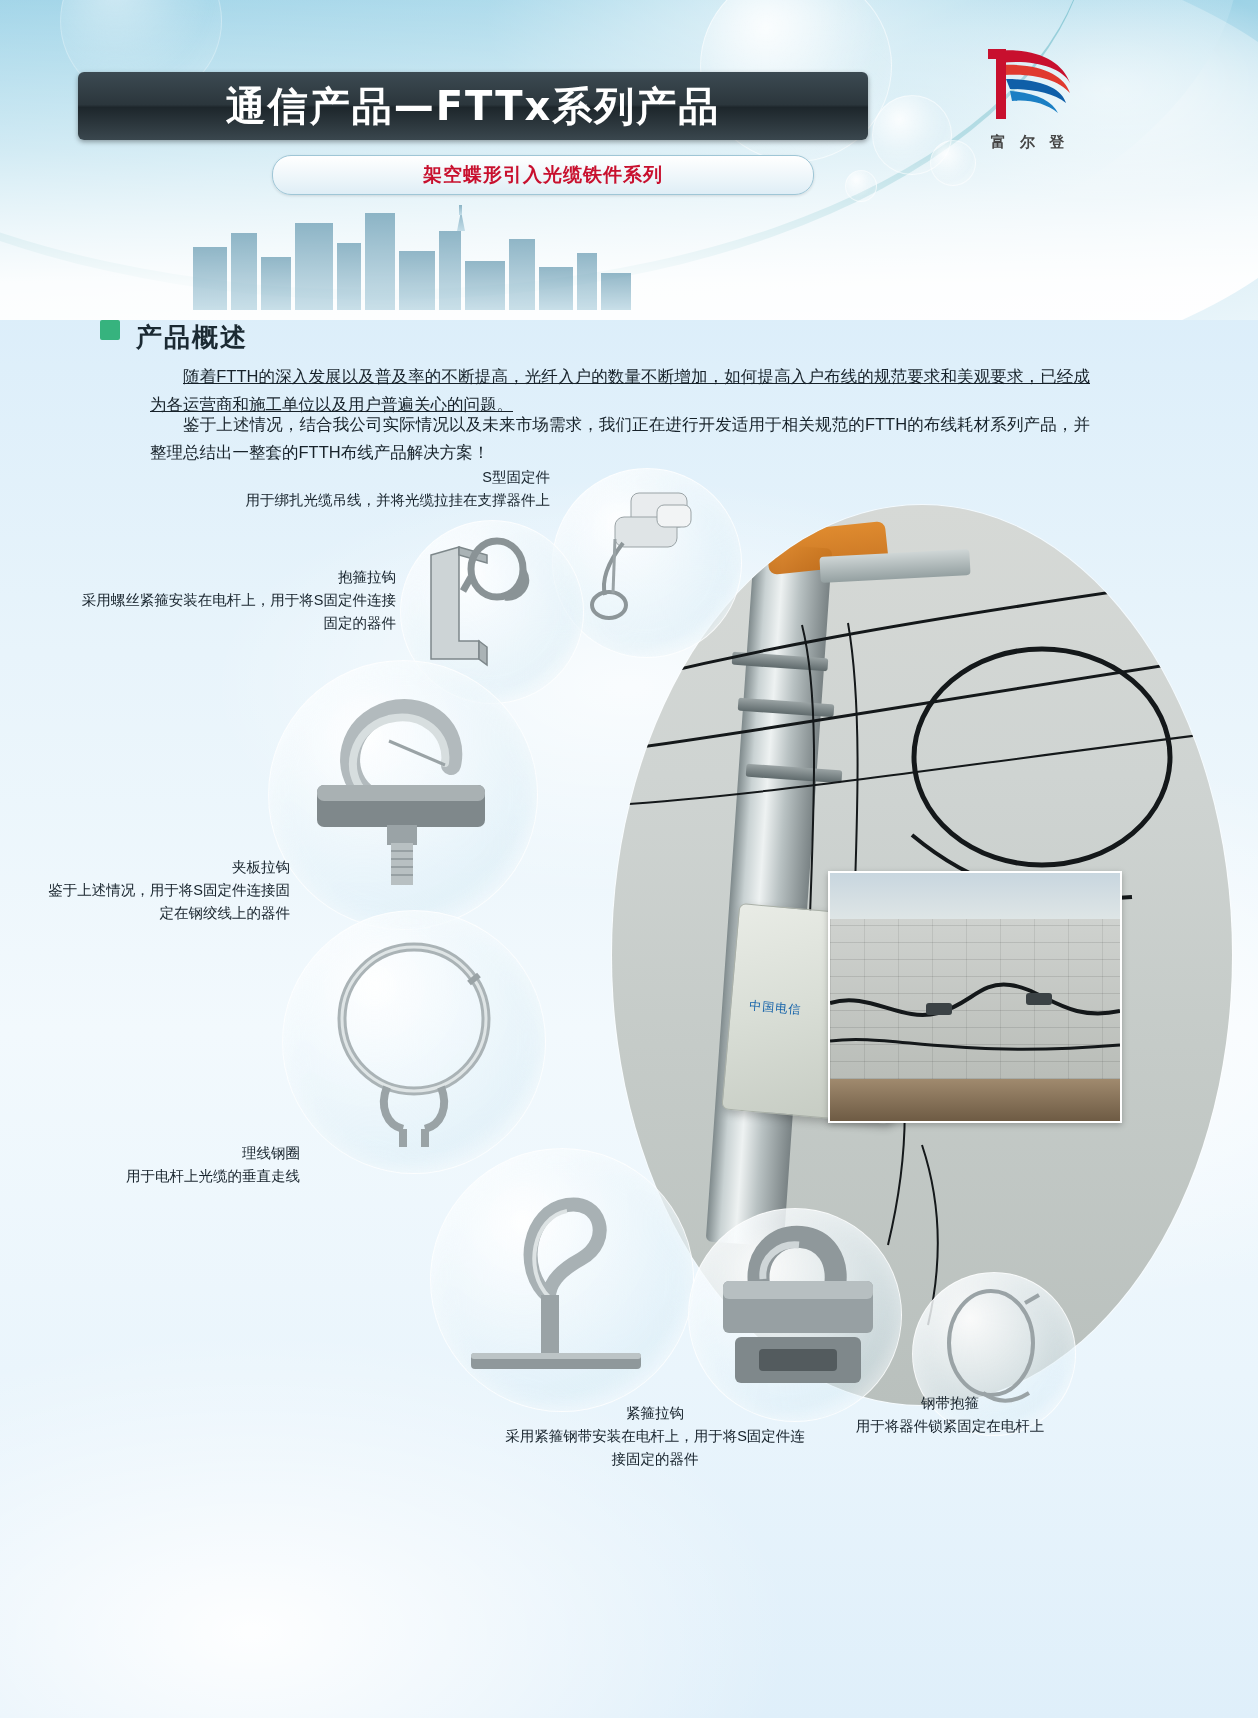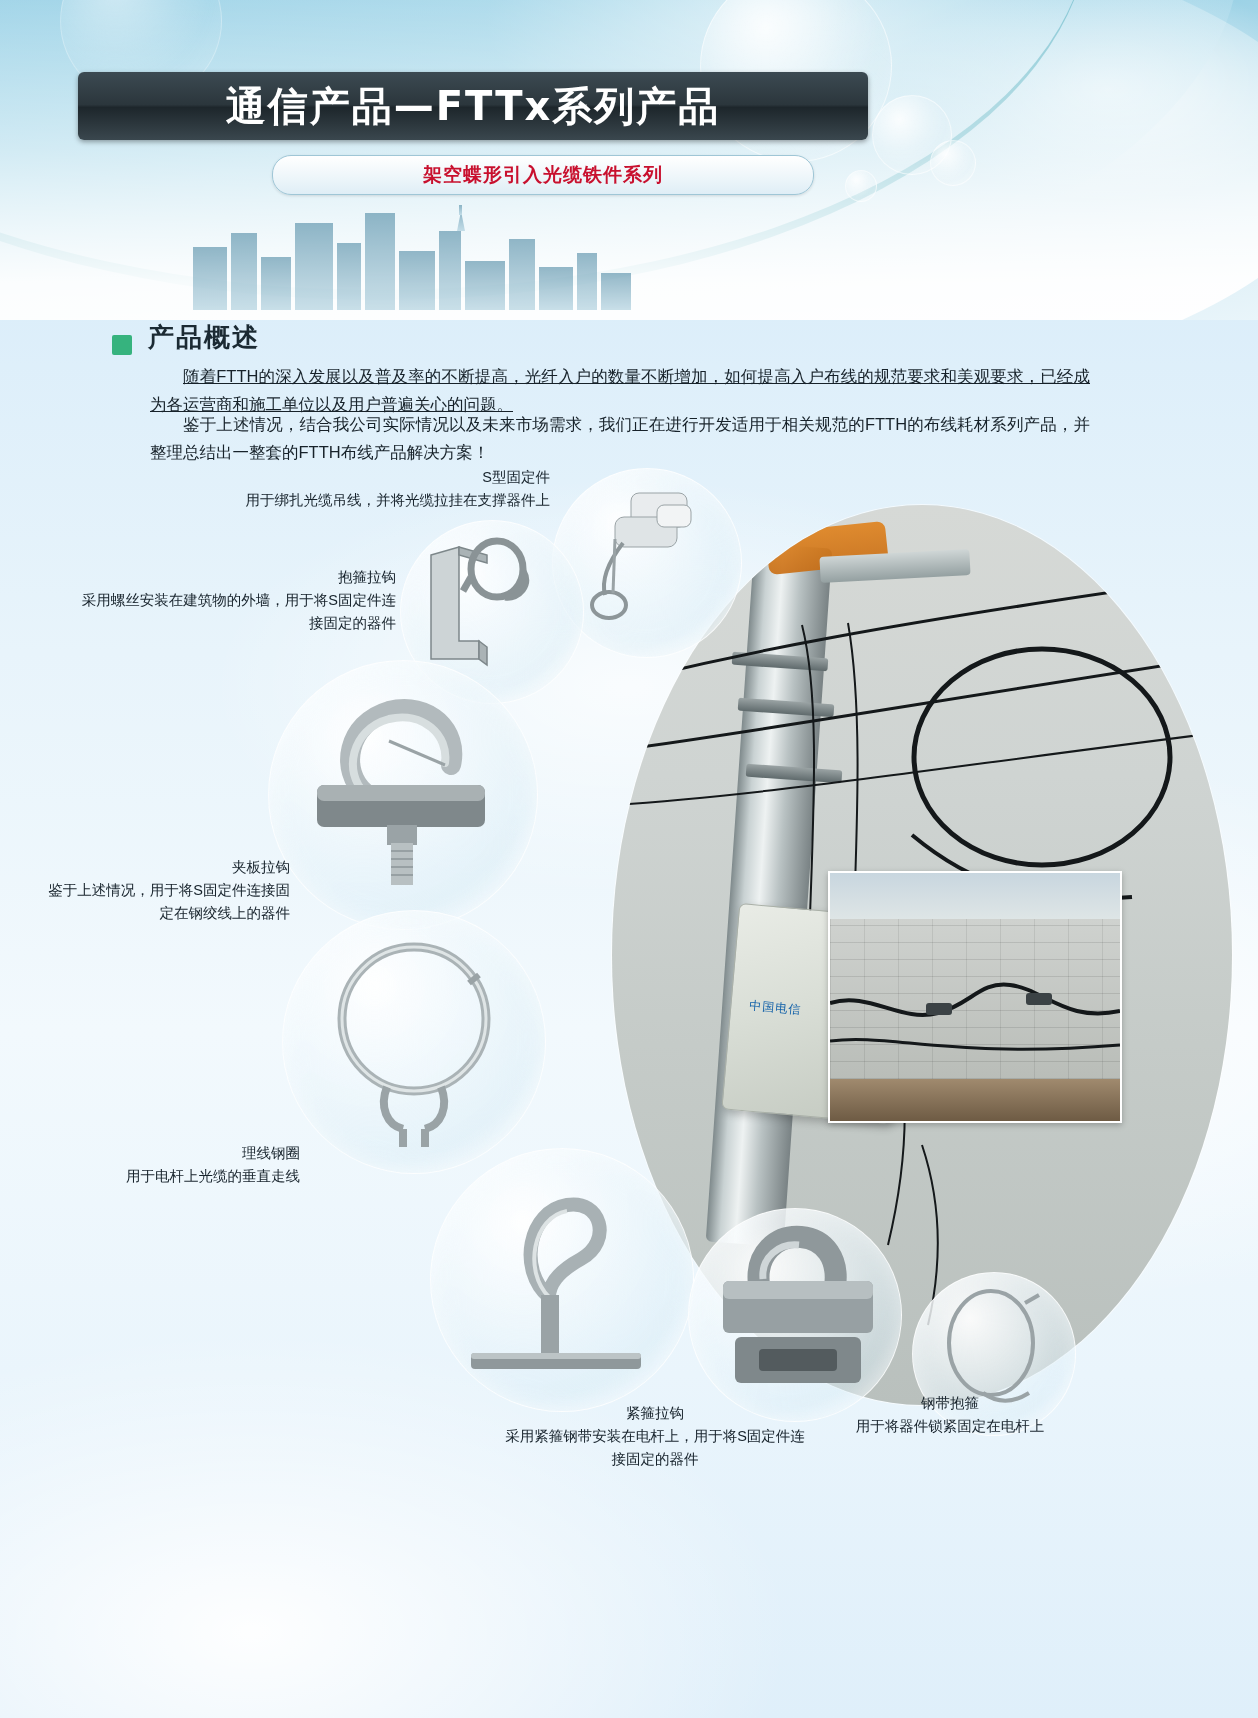--- a/index.html
+++ b/index.html
@@ -70,21 +70,21 @@
     background:linear-gradient(180deg,#ffffff 0%, #eef6fa 55%, #dfeef6 100%);
     border:1px solid #9fc6d6;border-radius:19px;
     display:flex;align-items:center;justify-content:center;
     box-shadow:0 1px 3px rgba(0,0,0,.12);
   }
   .sub-bar .s{color:#c8102e;font-size:19px;font-weight:bold;letter-spacing:1px;}
   .logo{position:absolute;left:965px;top:45px;width:130px;height:110px;text-align:center;}
   .logo-name{color:#444;font-size:15px;letter-spacing:5px;margin-top:4px;font-weight:bold;}
 
   
-  .sec-title{position:absolute;left:112px;top:320px;display:flex;align-items:flex-end;gap:16px;}
+  .sec-title{position:absolute;left:100px;top:320px;display:flex;align-items:flex-start;gap:16px;}
   .sec-square{width:20px;height:20px;background:#36b37e;border-radius:2px;}
   .sec-text{font-size:26px;font-weight:bold;color:#1b2a33;letter-spacing:2px;}
 
   
   .para{
     position:absolute;left:150px;width:940px;
     font-size:16.5px;line-height:28px;color:#17222a;text-align:justify;
   }
   .para p{margin:0;text-indent:2em;}
   #p1{top:362px;text-decoration:underline;}
@@ -201,20 +201,30 @@
     </svg>
 
     <div class="title-bar">
       <span class="t">通信产品—FTTx系列产品</span>
     </div>
 
     <div class="sub-bar">
       <span class="s">架空蝶形引入光缆铁件系列</span>
     </div>
 
+    <div class="logo">
+      <svg width="128" height="80" viewBox="0 0 128 80">
+        <path d="M28 6 C70 2, 96 16, 104 38 C96 22, 66 14, 34 18 Z" fill="#c8102e"></path>
+        <path d="M34 20 C74 18, 98 30, 104 48 C92 34, 66 28, 38 30 Z" fill="#e03a2f"></path>
+        <path d="M40 34 C76 34, 96 44, 100 58 C88 48, 66 44, 44 44 Z" fill="#0f5fa8"></path>
+        <path d="M22 4 L40 4 L40 74 L30 74 L30 14 L22 14 Z" fill="#c8102e"></path>
+        <path d="M44 46 C70 48, 86 56, 92 68 C80 58, 62 54, 46 56 Z" fill="#1b7fc4"></path>
+      </svg>
+      <div class="logo-name">富 尔 登</div>
+    </div>
   </div>
 
   <div class="sec-title">
     <span class="sec-square"></span>
     <span class="sec-text">产品概述</span>
   </div>
 
   <div class="para" id="p1">
     <p>随着FTTH的深入发展以及普及率的不断提高，光纤入户的数量不断增加，如何提高入户布线的规范要求和美观要求，已经成为各运营商和施工单位以及用户普遍关心的问题。</p>
   </div>
@@ -287,21 +297,21 @@
         <path d="M58 26 L86 34 L86 42 L58 34 Z" fill="#aab3b6"></path>
         <path d="M78 120 L86 126 L86 144 L78 138 Z" fill="#aab3b6"></path>
         <ellipse cx="96" cy="48" rx="26" ry="28" fill="none" stroke="#8a9396" stroke-width="7"></ellipse>
         <path d="M70 56 L 62 70" stroke="#8a9396" stroke-width="7" fill="none"></path>
         <path d="M122 50 C 130 64, 118 78, 104 76" stroke="#8a9396" stroke-width="7" fill="none"></path>
       </g>
     </svg>
   </div>
   <div class="cap right" style="left:70px;top:566px;width:318px;margin-left:8px;">
     <span class="name">抱箍拉钩</span>
-    <span>采用螺丝安装在建筑物的外墙，用于将S固定件连接固定的器件</span>
+    <span>采用螺丝紧箍安装在电杆上，用于将S固定件连接固定的器件</span>
   </div>
 
   <div class="pcircle" style="left:268px;top:660px;width:268px;height:268px;">
     <svg viewBox="0 0 268 268" style="width:268px;height:268px;">
       <g>
         <path d="M96 132 C 70 110, 78 62, 120 50 C 160 40, 190 70, 182 104" fill="none" stroke="#b2babd" stroke-width="20" stroke-linecap="round"></path>
         <path d="M96 132 C 74 112, 82 68, 120 58 C 154 50, 180 74, 176 102" fill="none" stroke="#d7dedf" stroke-width="8" stroke-linecap="round"></path>
         <path d="M120 80 L 176 104" stroke="#9aa3a6" stroke-width="3"></path>
         <rect x="48" y="124" width="168" height="42" rx="7" fill="#7f888b"></rect>
         <rect x="48" y="124" width="168" height="16" rx="7" fill="#a9b1b3"></rect>

